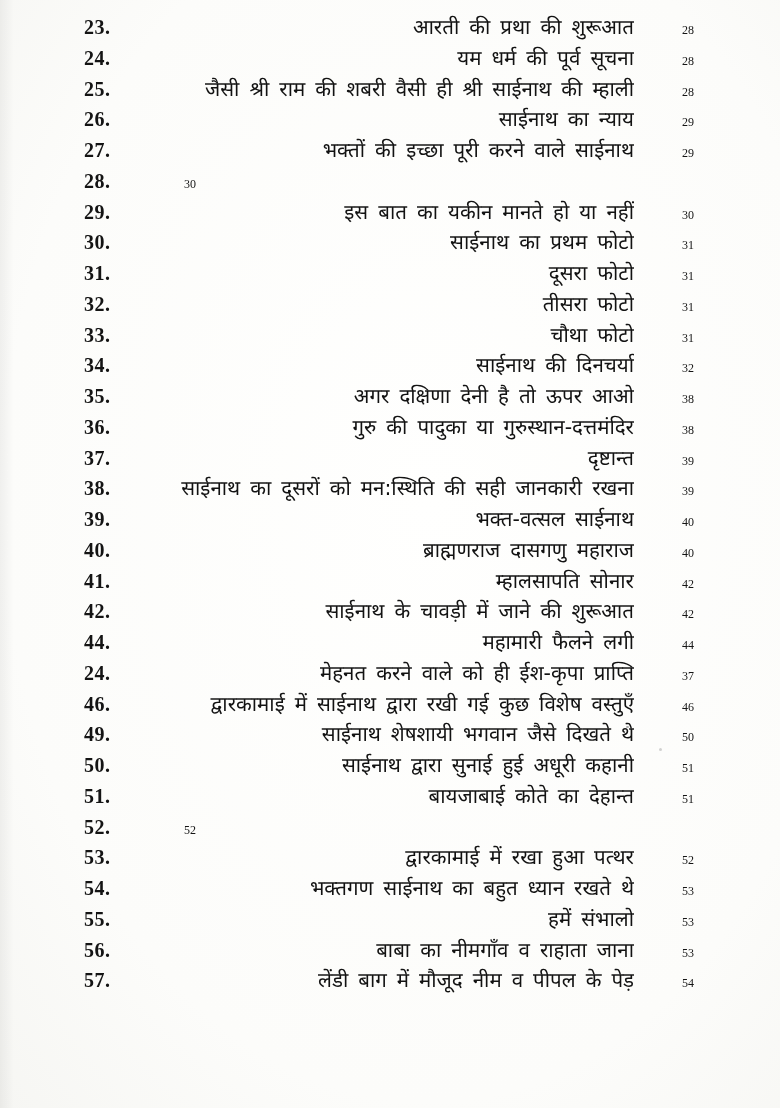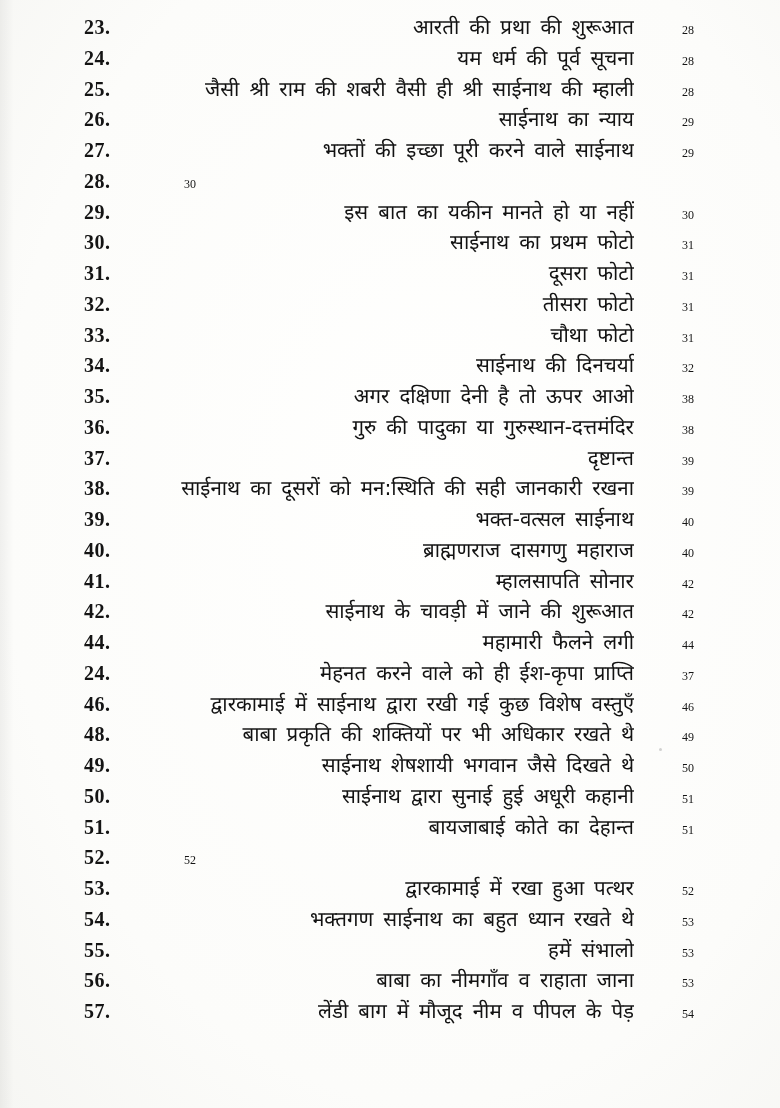--- a/index.html
+++ b/index.html
@@ -215,25 +215,20 @@
     <span class="entry-page">37</span>
   </div>
 
   <div class="toc-row">
     <span class="entry-number">46.</span>
     <span class="entry-title">द्वारकामाई में साईनाथ द्वारा रखी गई कुछ विशेष वस्तुएँ</span>
     <span class="entry-page">46</span>
   </div>
 
 
-  <div class="toc-row">
-    <span class="entry-number">48.</span>
-    <span class="entry-title">बाबा प्रकृति की शक्तियों पर भी अधिकार रखते थे</span>
-    <span class="entry-page">49</span>
-  </div>
 
   <div class="toc-row">
     <span class="entry-number">49.</span>
     <span class="entry-title">साईनाथ शेषशायी भगवान जैसे दिखते थे</span>
     <span class="entry-page">50</span>
   </div>
 
   <div class="toc-row">
     <span class="entry-number">50.</span>
     <span class="entry-title">साईनाथ द्वारा सुनाई हुई अधूरी कहानी</span>

